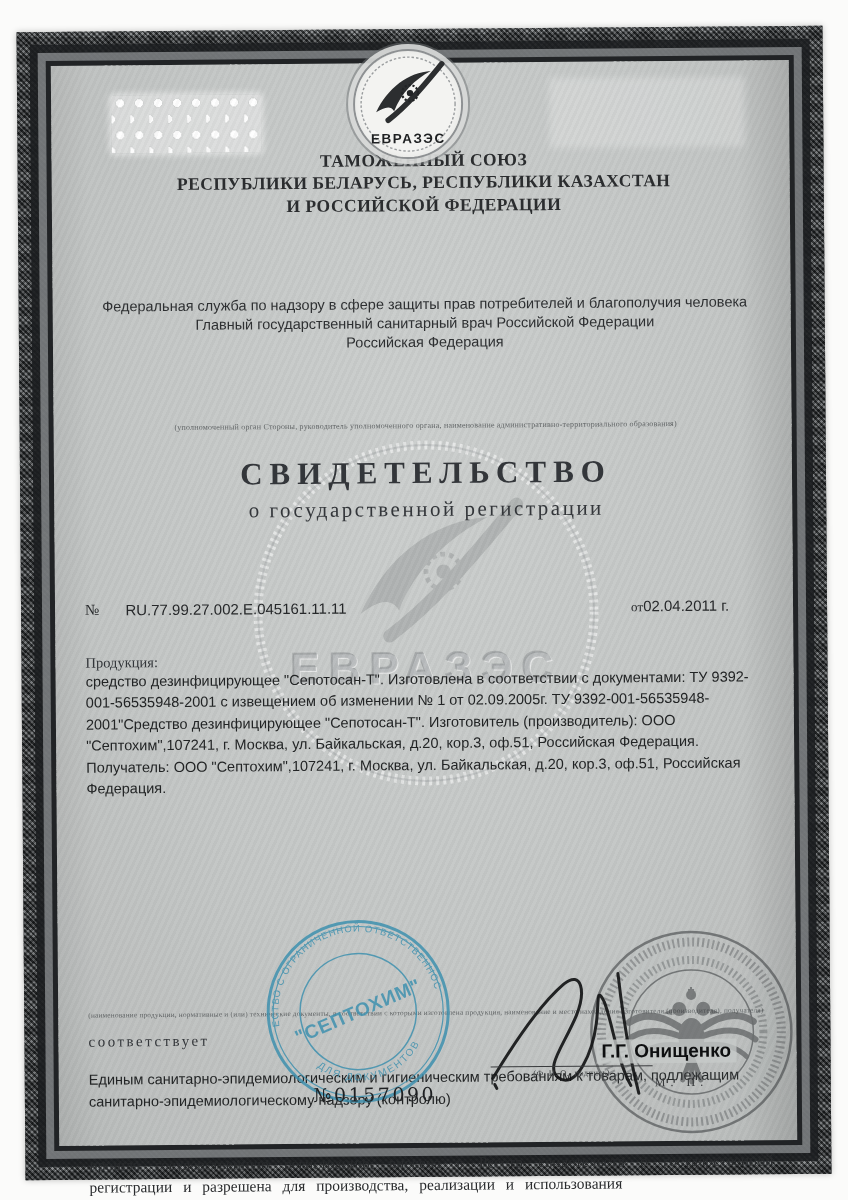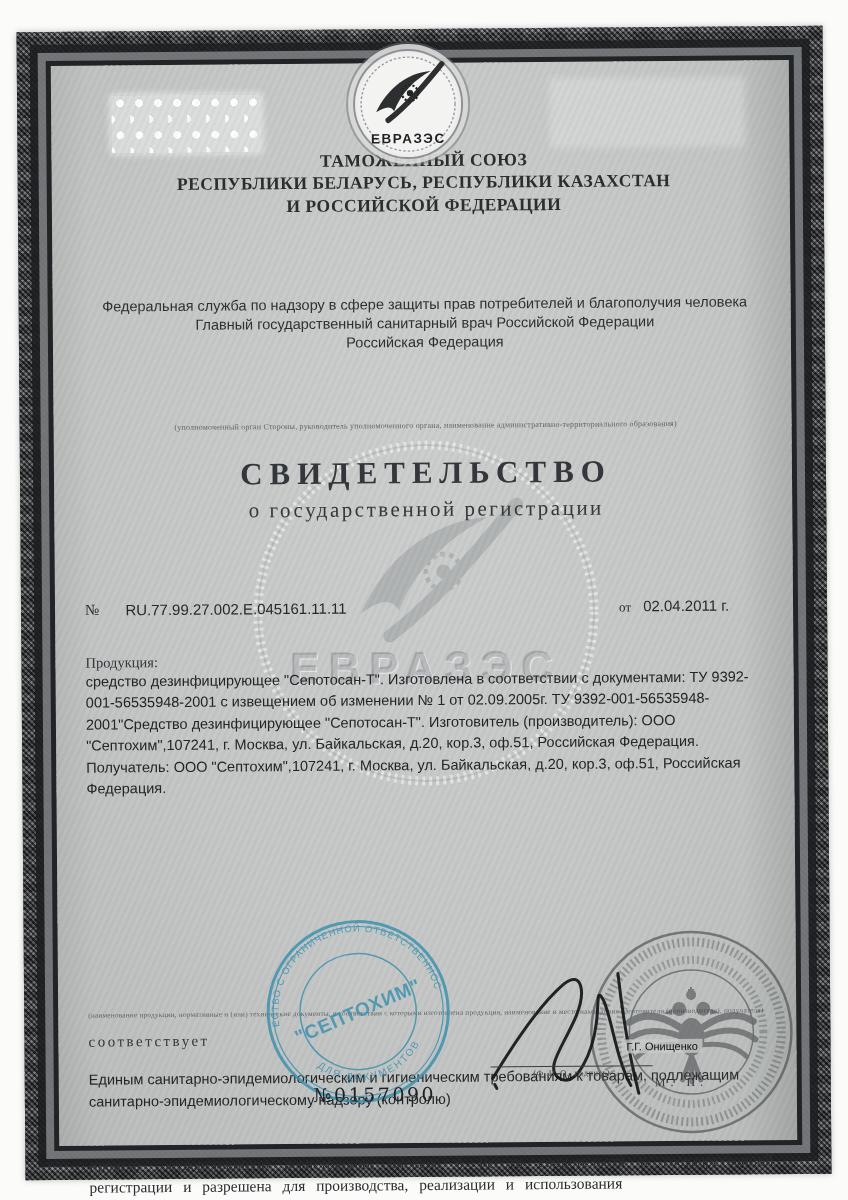--- a/index.html
+++ b/index.html
@@ -70,21 +70,21 @@
   .center{text-align:center;}
 
   .hdr1{font-weight:bold;font-size:17.5px;line-height:1.28;letter-spacing:.5px;color:#2b2d2f;}
   .hdr2{font-family:"Liberation Sans",sans-serif;font-size:14.5px;line-height:1.3;margin-top:5px;color:#2e3032;}
   .tiny{font-size:8px;color:#474b4d;letter-spacing:.2px;opacity:.8;}
   .title-main{font-weight:bold;font-size:31px;letter-spacing:7px;color:#33363a;}
   .title-sub{font-size:21px;letter-spacing:2.5px;margin-top:6px;color:#33363a;}
 
   .regline{display:flex;font-size:15px;color:#26282a;}
   .regline .no{font-size:15px;margin-right:26px;}
-  .regline .date{margin-left:auto;margin-right:40px;display:flex;gap:12px;}
+  .regline .date{margin-left:auto;margin-right:40px;display:flex;gap:0;}
   .regline .ot{font-size:13px;padding-top:2px;}
 
   .body-sans{font-size:14.5px;line-height:1.48;color:#222425;}
   .jserif{font-size:15.5px;line-height:1.42;text-align:justify;color:#2a2c2e;}
   .spaced{word-spacing:7px;}
 
   .conforms{font-size:15px;letter-spacing:2.5px;color:#33363a;}
 
   
   .watermark{position:absolute;left:186px;top:372px;width:370px;height:370px;pointer-events:none;z-index:0;}
@@ -94,23 +94,23 @@
     color:rgba(146,151,153,.45);
     text-shadow:1px 1px 0 rgba(255,255,255,.55), -1px -1px 0 rgba(98,103,105,.3);
   }
   .z-text{position:relative;z-index:1;}
 
   
   .company-stamp{position:absolute;left:204px;top:852px;width:192px;height:192px;transform:rotate(-13deg);opacity:.82;z-index:3;}
   .official-seal{position:absolute;left:526px;top:864px;width:214px;height:214px;opacity:.62;z-index:2;}
   .signature{position:absolute;left:424px;top:908px;width:180px;height:140px;z-index:4;}
   .signer-name{
-    position:absolute;left:563px;top:978px;z-index:4;
-    font-family:"Liberation Sans",sans-serif;font-size:11px;color:#0e0f10;
-    background:rgba(199,202,201,.78);padding:1px 5px;
+    position:absolute;left:538px;top:978px;z-index:4;
+    font-family:"Liberation Sans",sans-serif;font-size:19px;color:#0e0f10;
+    background:rgba(199,202,201,.78);padding:1px 5px;font-weight:bold;
   }
   .sig-line{position:absolute;left:432px;top:1004px;width:162px;border-top:1.2px solid #3a3c3e;z-index:4;}
   .sig-line .cap{display:block;text-align:center;font-size:8.5px;color:#3f4244;padding-top:1px;letter-spacing:.4px;}
   .seal-mp{position:absolute;left:596px;top:1014px;font-size:12px;letter-spacing:5px;color:#37393b;z-index:4;}
   .serial{
     position:absolute;left:196px;top:1020px;width:240px;text-align:center;
     font-family:"DejaVu Serif",serif;font-size:19px;letter-spacing:2.5px;color:#1e2022;z-index:4;
   }
 </style>
 </head>

